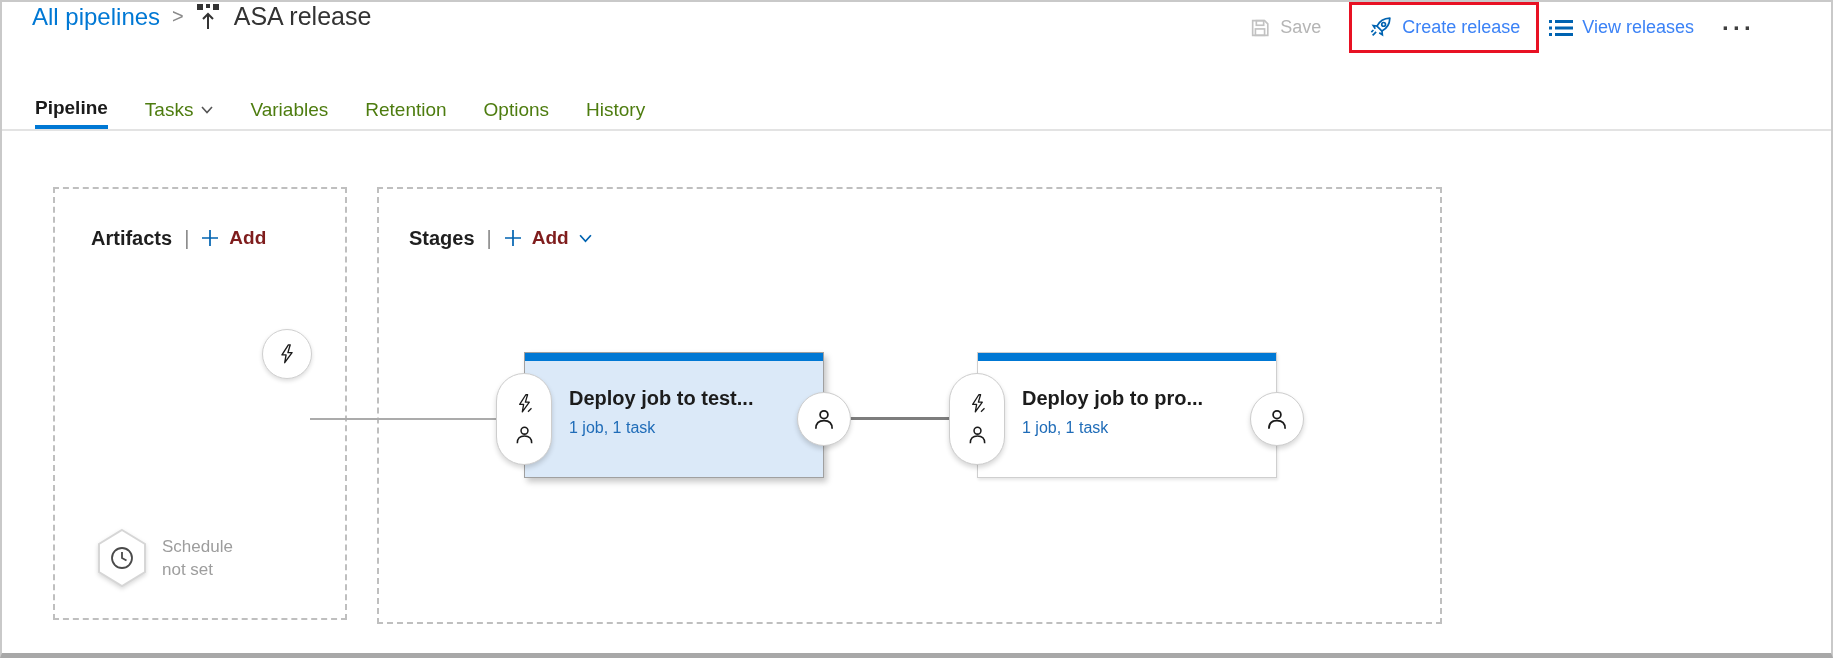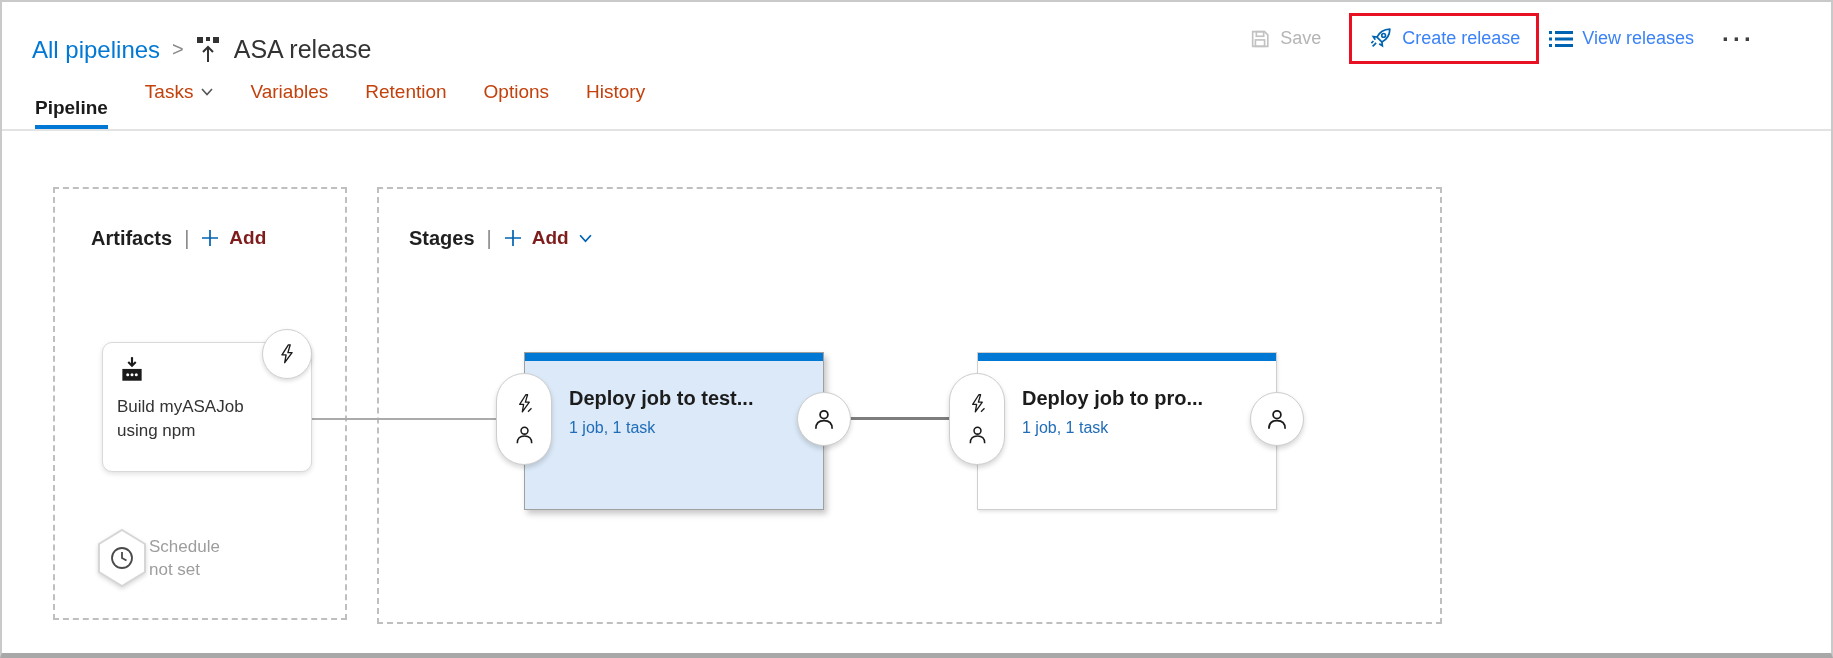--- a/index.html
+++ b/index.html
@@ -4,21 +4,21 @@
 <style>
   * { margin:0; padding:0; box-sizing:border-box; }
   body { background:#ffffff; font-family:"Liberation Sans", sans-serif; }
   .page{
     position:relative; width:1833px; height:658px; background:#fff;
     border:2px solid #c9c9c9; border-bottom:5px solid #a8a8a8; overflow:hidden;
   }
   
   .topbar{
     position:absolute; top:0; left:0; right:0; height:62px;
-    display:flex; align-items:flex-end; justify-content:space-between;
+    display:flex; align-items:flex-start; justify-content:space-between;
     padding:0 76px 0 30px;
   }
   .breadcrumb{ display:flex; align-items:center; gap:12px; }
   .bc-link{ font-size:24px; color:#0078d4; text-decoration:none; cursor:pointer; }
   .bc-sep{ font-size:20px; color:#8a8a8a; }
   .bc-title{ font-size:25px; color:#333; margin-left:2px; white-space:nowrap; }
   .icon{ display:inline-flex; align-items:center; justify-content:center; }
   .toolbar{ display:flex; align-items:center; }
   .tb-btn{
     display:flex; align-items:center; gap:9px; background:none; border:none;
@@ -32,22 +32,22 @@
     margin-left:28px; background:none; border:none; cursor:pointer;
     font-size:24px; font-weight:bold; color:#3f3f3f; letter-spacing:3px; line-height:20px;
   }
   
   .tabs{
     position:absolute; top:62px; left:0; right:0; height:67px;
     display:flex; align-items:flex-end; padding-left:33px; gap:37px;
     border-bottom:2px solid #e3e3e3;
   }
   .tab{
-    display:flex; align-items:center; gap:8px; font-size:19px; color:#c2410c;
-    padding-bottom:22px; border-bottom:4px solid transparent; cursor:pointer; white-space:nowrap;
+    display:flex; align-items:center; gap:8px; font-size:19px; color:#4d7c0f;
+    padding-bottom:4px; border-bottom:4px solid transparent; cursor:pointer; white-space:nowrap;
   }
   .tab.active{ font-weight:bold; color:#1a1a1a; border-bottom-color:#0078d4; padding-bottom:6px; }
   
   .canvas{ position:absolute; top:129px; left:0; right:0; bottom:0; background:#fff; }
   .panel{ position:absolute; border:2px dashed #bfbfbf; background:transparent; }
   .panel-artifacts{ left:51px; top:56px; width:294px; height:433px; }
   .panel-stages{ left:375px; top:56px; width:1065px; height:437px; }
   .panel-head{ position:absolute; display:flex; align-items:flex-start; gap:12px; }
   .panel-head.art{ top:38px; left:36px; }
   .panel-head.stg{ top:38px; left:30px; }
@@ -63,30 +63,30 @@
     box-shadow:0 2px 5px rgba(0,0,0,.12); padding:12px 0 0 14px; z-index:2;
   }
   .artifact-text{ font-size:17px; color:#333; line-height:24px; margin-top:6px; }
   .round-badge{
     position:absolute; width:50px; height:50px; border-radius:50%;
     background:#fff; border:1px solid #d0d0d0; box-shadow:0 2px 4px rgba(0,0,0,.14);
     display:flex; align-items:center; justify-content:center; z-index:3;
   }
   .cd-badge{ left:260px; top:198px; }
   
-  .schedule{ position:absolute; left:93px; top:397px; display:flex; align-items:center; z-index:2;}
+  .schedule{ position:absolute; left:93px; top:397px; display:flex; align-items:center; gap:13px; z-index:2;}
   .hex{ filter:drop-shadow(0 2px 2px rgba(0,0,0,.15)); }
   .schedule-text{ font-size:17px; color:#9d9d9d; line-height:23px; }
   
   .conn{ position:absolute; z-index:1; }
   .conn-a{ left:308px; top:287px; width:190px; height:2px; background:#ababab; }
   .conn-s{ left:830px; top:286px; width:124px; height:3px; background:#7d7d7d; }
   
   .stage-card{
-    position:absolute; top:221px; width:300px; height:158px; background:#fff;
+    position:absolute; top:221px; width:300px; height:126px; background:#fff;
     border:1px solid #cfcfcf; box-shadow:1px 2px 3px rgba(0,0,0,.10); z-index:2;
   }
   .stage-card.selected{
     background:#dbe9f8; border:1px solid #a0a0a0; box-shadow:3px 4px 6px rgba(0,0,0,.22);
   }
   .stage-card .bar{ position:absolute; top:0; left:0; right:0; height:8px; background:#0078d4; }
   .stage-body{ padding:34px 16px 0 44px; }
   .stage-title{ font-size:20px; font-weight:bold; color:#1c1c1c; white-space:nowrap; overflow:hidden; }
   .stage-sub{ font-size:16px; color:#1f6cb8; margin-top:9px; cursor:pointer; }
   .stage-pill{
@@ -212,38 +212,20 @@
           <span class="icon">
             <svg width="18" height="18" viewBox="0 0 18 18" stroke="#0063b1" stroke-width="1.7">
                 <path d="M9 1 V17 M1 9 H17"></path>
               </svg>
           </span>
           <span class="add-label">Add</span>
         </button>
       </div>
     </section>
 
-    <div class="artifact-card">
-      <span class="icon">
-        <svg width="30" height="30" viewBox="0 0 28 28">
-          <g stroke="#1a1a1a" stroke-width="2" fill="none">
-            <path d="M14 2 V10"></path>
-              <path d="M10.5 6.5 L14 10 L17.5 6.5"></path>
-          </g>
-          <path d="M5 13 H23 V24 H5 Z" fill="#1a1a1a"></path>
-          <circle cx="10" cy="18.5" r="1.4" fill="#fff"></circle>
-          <circle cx="14" cy="18.5" r="1.4" fill="#fff"></circle>
-          <circle cx="18" cy="18.5" r="1.4" fill="#fff"></circle>
-        </svg>
-      </span>
-      <div class="artifact-text">
-        <div>Build myASAJob</div>
-        <div>using npm</div>
-      </div>
-    </div>
     <div class="round-badge cd-badge">
       <span class="icon">
         <svg width="22" height="22" viewBox="0 0 24 24" fill="none" stroke="#1a1a1a" stroke-width="1.5">
           <path d="M13.5 2 L6.5 13 H11 L9.5 21.5 L17.5 10.5 H13 L15.5 2 Z" stroke-linejoin="round"></path>
         </svg>
       </span>
     </div>
 
     <div class="schedule">
       <span class="icon hex">

